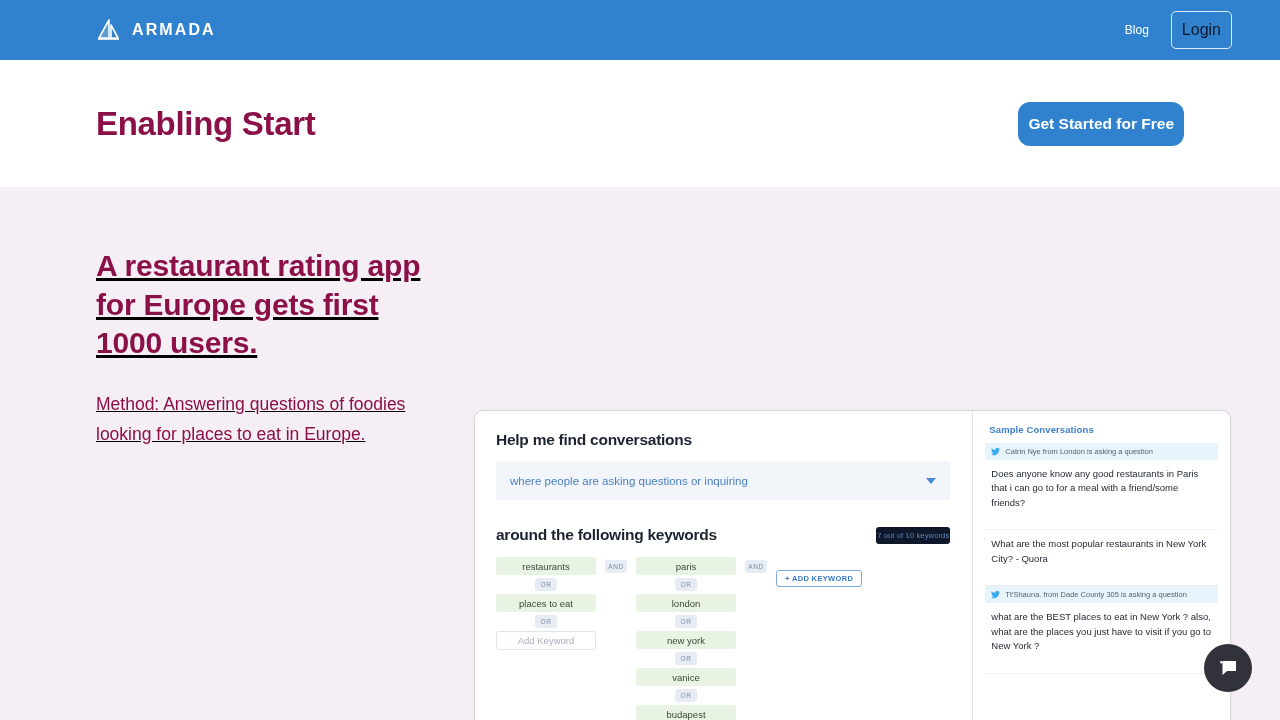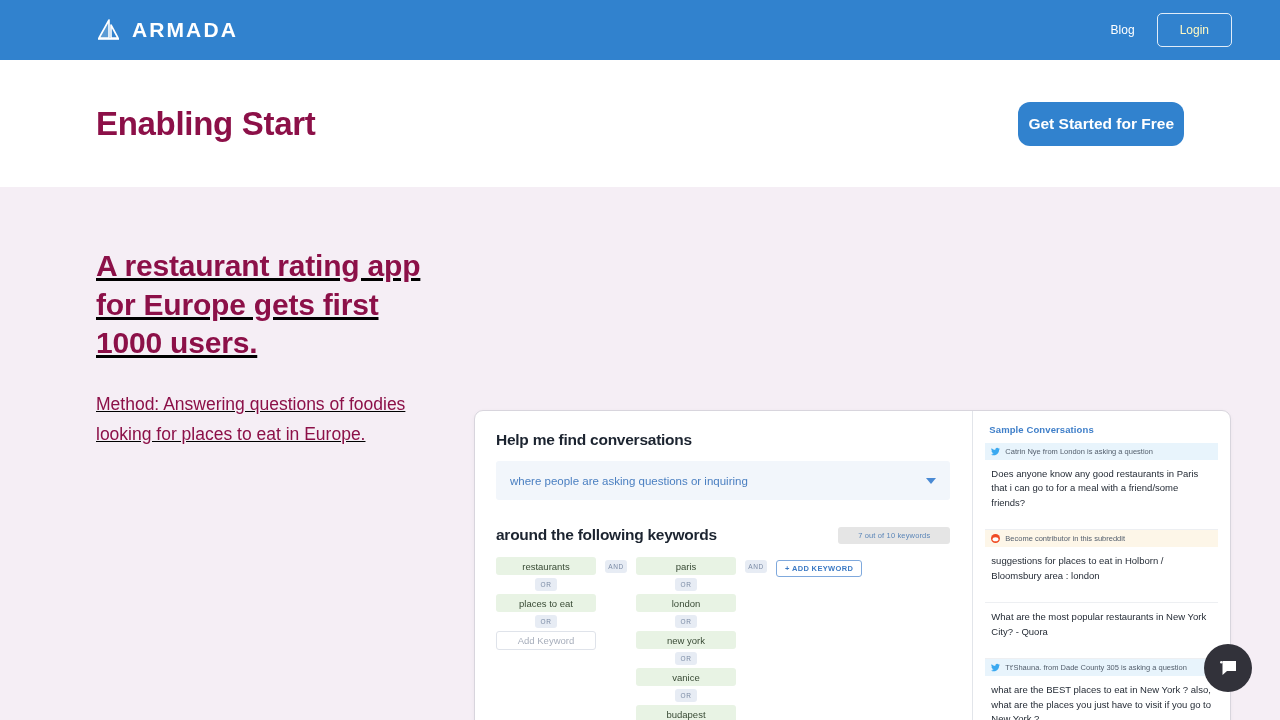--- a/index.html
+++ b/index.html
@@ -15,34 +15,34 @@
     height: 60px;
     background: #3182ce;
     display: flex;
     align-items: center;
     padding: 0 48px;
     position: relative;
   }
   .brand { display: flex; align-items: center; gap: 10px; margin-left: 48px; }
   .brand-mark { width: 26px; height: 26px; display:block; }
   .brand-name {
-    color: #ffffff; font-size: 21px; font-weight: 700;
+    color: #ffffff; font-size: 16px; font-weight: 700;
     letter-spacing: 2.1px;
   }
   .nav-right {
     margin-left: auto; display: flex; align-items: center; gap: 22px;
   }
   .nav-link {
     color: #ffffff; font-size: 12px; text-decoration: none; cursor: pointer;
   }
   .nav-login {
-    color: #fef9c3; font-size: 12px;
+    color: #0f172a; font-size: 16px;
     border: 1px solid rgba(255,255,255,.85);
     border-radius: 5px;
-    padding: 9px 22px;
+    padding: 9px 10px;
     background: transparent;
     cursor: pointer;
     font-family: inherit;
   }
 
   
   .subheader {
     height: 127px;
     background: #ffffff;
     display: flex;
@@ -145,24 +145,24 @@
     border-right: 5px solid transparent;
     border-top: 6px solid #4a8ad4;
   }
 
   .kw-head {
     margin-top: 26px;
     display: flex; align-items: center;
   }
   .kw-badge {
     margin-left: auto;
-    background: #e5e5e5;
+    background: #0f172a;
     color: #5b86b8;
     font-size: 7.5px;
-    padding: 4px 20px;
+    padding: 4px 1px;
     border-radius: 3px;
     letter-spacing: .15px;
   }
 
   .kw-area { margin-top: 13px; display: flex; align-items: flex-start; }
   .kw-col { width: 100px; }
   .kw-col.wide { width: 100px; }
   .chip {
     background: #e8f3e4;
     color: #384a34;
@@ -203,21 +203,21 @@
     background: #ffffff;
     color: #3c7ac4;
     font-size: 7.5px;
     font-weight: 700;
     letter-spacing: .35px;
     height: 17px;
     padding: 0 8px;
     border-radius: 3px;
     display: flex; align-items: center; justify-content: center;
     cursor: pointer;
-    position: relative; top: 3px;
+    position: relative; top: 13px;
     font-family: inherit;
     white-space: nowrap;
   }
 
   
   .side-title {
     font-size: 9.5px;
     font-weight: 700;
     color: #3f7fc9;
     padding: 3px 0 8px 4px;
@@ -336,30 +336,20 @@
       <div class="conv">
         <div class="conv-head tw">
           <svg class="ic" viewBox="0 0 16 16">
               <path d="M16 3a6.6 6.6 0 0 1-1.9.5 3.3 3.3 0 0 0 1.4-1.8 6.6 6.6 0 0 1-2.1.8A3.3 3.3 0 0 0 7.7 5.5 9.4 9.4 0 0 1 1.1 2.2a3.3 3.3 0 0 0 1 4.4A3.3 3.3 0 0 1 .6 6.2a3.3 3.3 0 0 0 2.6 3.3 3.3 3.3 0 0 1-1.5.1 3.3 3.3 0 0 0 3.1 2.3A6.6 6.6 0 0 1 0 13.3a9.3 9.3 0 0 0 5 1.5c6.1 0 9.4-5 9.4-9.4V5A6.7 6.7 0 0 0 16 3z" fill="#3ba9f0"></path>
             </svg>
           <span>Catrin Nye from London is asking a question</span>
         </div>
         <div class="conv-body">Does anyone know any good restaurants in Paris that i can go to for a meal with a friend/some friends?</div>
       </div>
 
-      <div class="conv">
-        <div class="conv-head rd">
-          <svg class="ic" viewBox="0 0 16 16">
-              <circle cx="8" cy="8" r="8" fill="#f04b23"></circle>
-              <ellipse cx="8" cy="9.3" rx="5.2" ry="3.6" fill="#ffffff"></ellipse>
-            </svg>
-          <span>Become contributor in this subreddit</span>
-        </div>
-        <div class="conv-body">suggestions for places to eat in Holborn / Bloomsbury area : london</div>
-      </div>
 
       <div class="conv">
         <div class="conv-body">What are the most popular restaurants in New York City? - Quora</div>
       </div>
 
       <div class="conv">
         <div class="conv-head tw">
           <svg class="ic" viewBox="0 0 16 16">
               <path d="M16 3a6.6 6.6 0 0 1-1.9.5 3.3 3.3 0 0 0 1.4-1.8 6.6 6.6 0 0 1-2.1.8A3.3 3.3 0 0 0 7.7 5.5 9.4 9.4 0 0 1 1.1 2.2a3.3 3.3 0 0 0 1 4.4A3.3 3.3 0 0 1 .6 6.2a3.3 3.3 0 0 0 2.6 3.3 3.3 3.3 0 0 1-1.5.1 3.3 3.3 0 0 0 3.1 2.3A6.6 6.6 0 0 1 0 13.3a9.3 9.3 0 0 0 5 1.5c6.1 0 9.4-5 9.4-9.4V5A6.7 6.7 0 0 0 16 3z" fill="#3ba9f0"></path>
             </svg>

